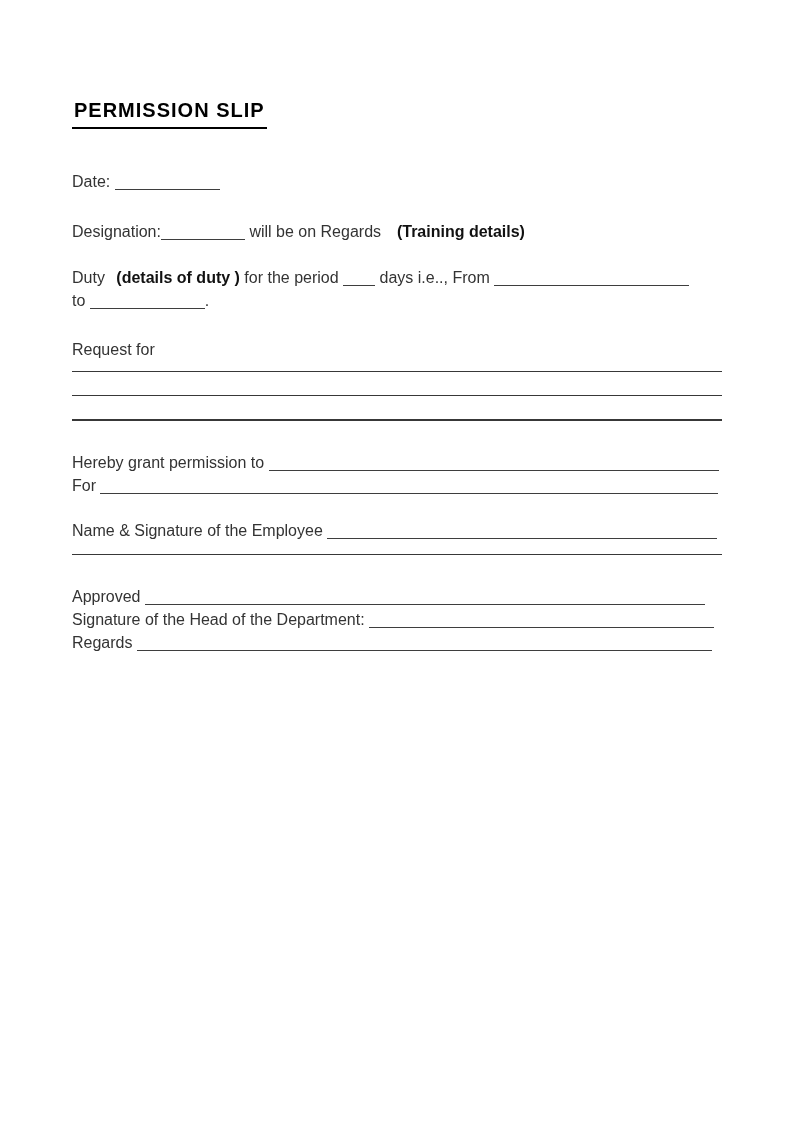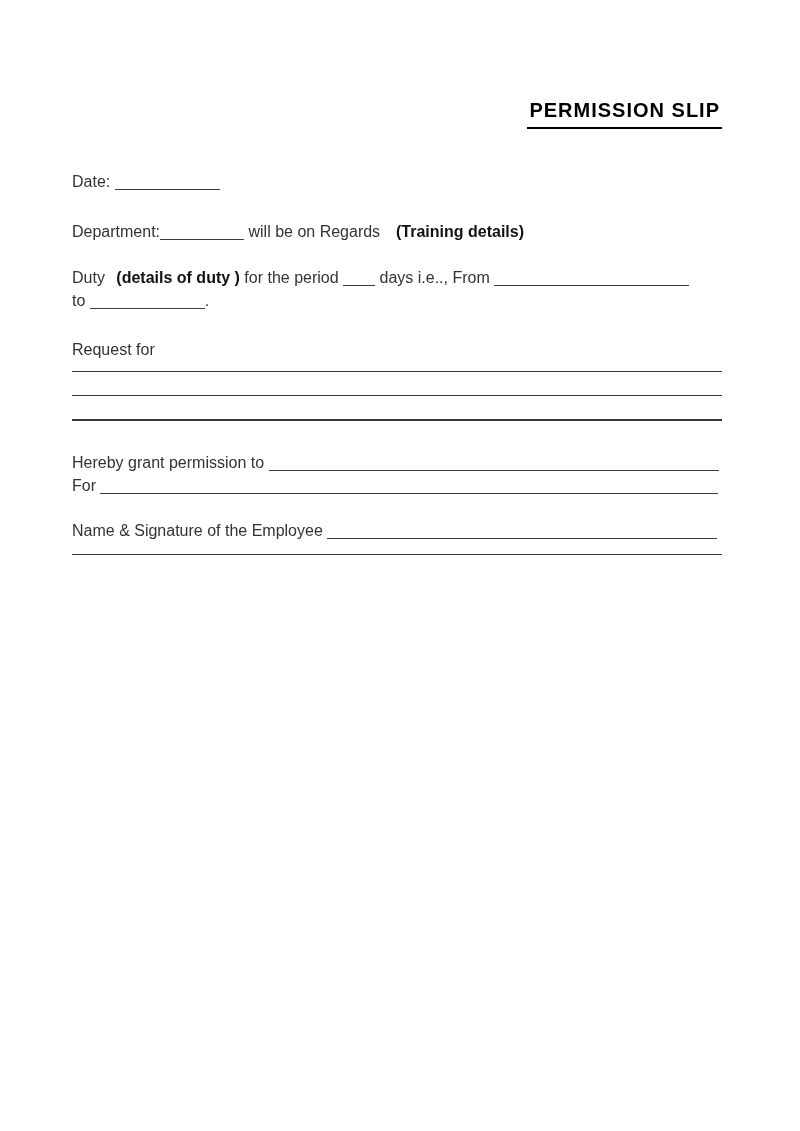--- a/index.html
+++ b/index.html
@@ -2,21 +2,21 @@
 <html><head>
 <meta charset="utf-8">
 <style>
   html,body { margin:0; padding:0; background:#ffffff; }
   .page {
     width:800px; height:1131px; background:#ffffff; box-sizing:border-box;
     padding:96px 78px 0 72px;
     font-family:"Liberation Sans", sans-serif;
     font-size:16px; color:#333333; overflow:hidden;
   }
-  .title-wrap { text-align:right; margin:0; line-height:28px; }
+  .title-wrap { text-align:left; margin:0; line-height:28px; }
   .title-text {
     display:inline-block; font-size:20px; font-weight:bold; color:#000000;
     letter-spacing:1px; border-bottom:2.6px solid #000000; padding:0 2px 3px 2px;
   }
   .line { white-space:pre; line-height:23px; }
   .b { font-weight:bold; color:#111111;padding-left:7px; }
   .fill {
     display:inline-block; height:1em; vertical-align:-3px;
     border-bottom:1.5px solid #3e3e3e;
   }
@@ -36,21 +36,21 @@
 </head>
 <body>
 
 <div class="page">
 
   <div class="title-wrap"><span class="title-text">PERMISSION SLIP</span></div>
 
   <div class="line m-date"><span>Date: </span><span class="fill w-date"></span></div>
 
   <div class="m-intro">
-    <div class="line"><span>Department:</span><span class="fill w-dept"></span><span> will be on Regards  </span><span class="b">(Training details)</span></div>
+    <div class="line"><span>Designation:</span><span class="fill w-dept"></span><span> will be on Regards  </span><span class="b">(Training details)</span></div>
   </div>
 
   <div class="m-duty">
     <div class="line"><span>Duty </span><span class="b">(details of duty )</span><span> for the period </span><span class="fill w-days"></span><span> days i.e.., From </span><span class="fill w-from"></span></div>
     <div class="line"><span>to </span><span class="fill w-to"></span><span>.</span></div>
   </div>
 
   <div class="line m-request">Request for</div>
 
   <div>
@@ -62,14 +62,19 @@
   <div class="m-grant">
     <div class="line"><span>Hereby grant permission to </span><span class="fill w-grant"></span></div>
     <div class="line"><span>For </span><span class="fill w-for"></span></div>
   </div>
 
   <div class="m-emp">
     <div class="line"><span>Name &amp; Signature of the Employee </span><span class="fill w-emp"></span></div>
     <div class="rule rule-sign"></div>
   </div>
 
+  <div class="m-appr">
+    <div class="line"><span>Approved </span><span class="fill w-appr"></span></div>
+    <div class="line"><span>Signature of the Head of the Department: </span><span class="fill w-head"></span></div>
+    <div class="line"><span>Regards </span><span class="fill w-regards"></span></div>
+  </div>
 
 </div>
 
 </body></html>

